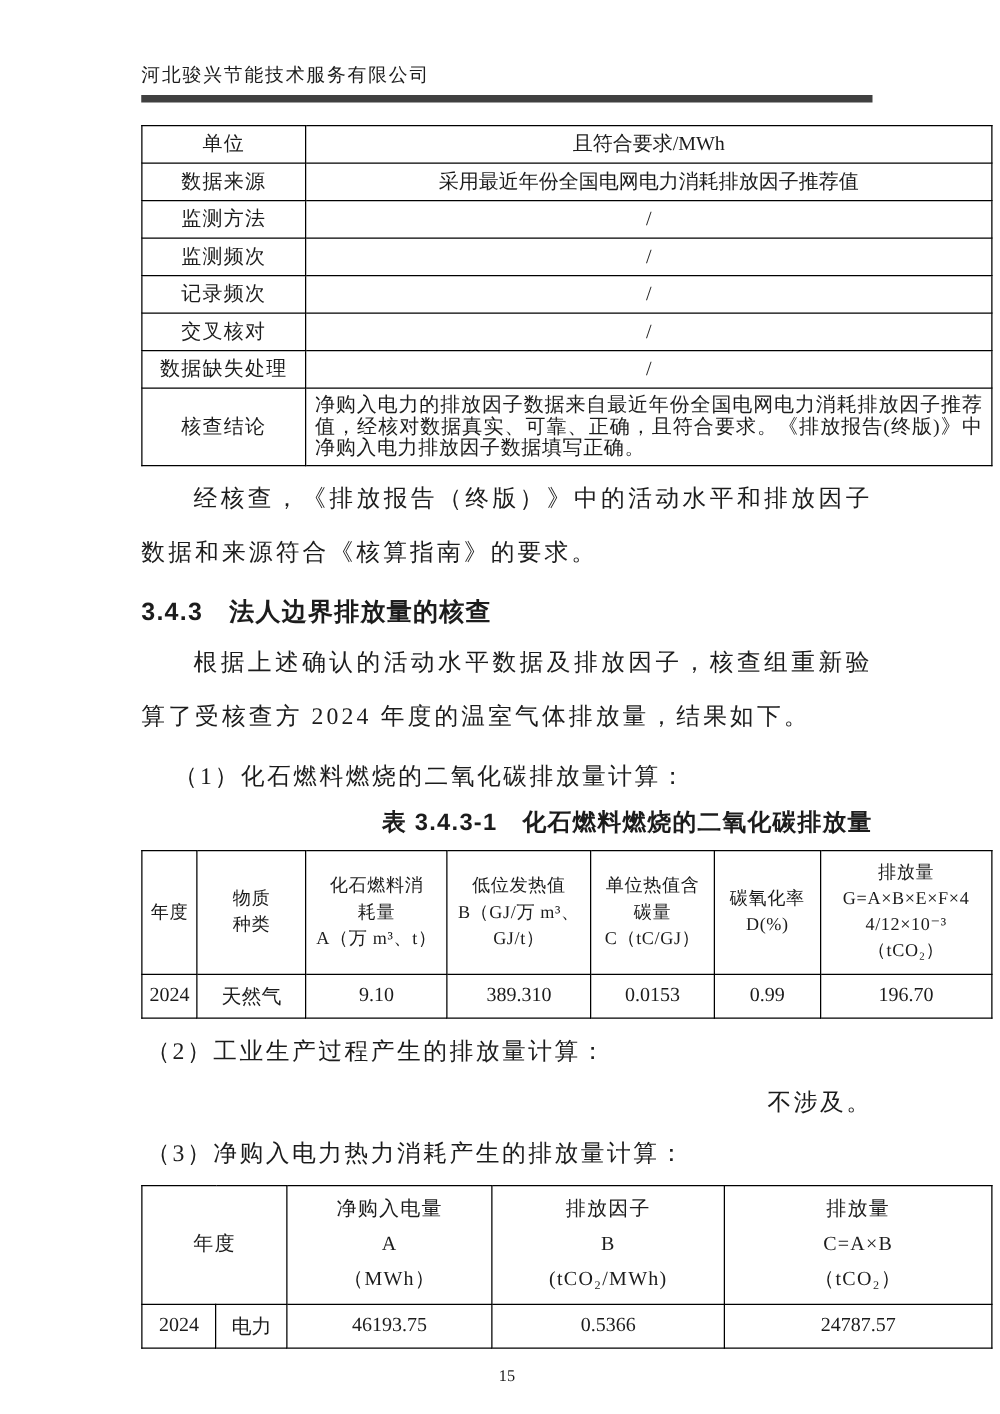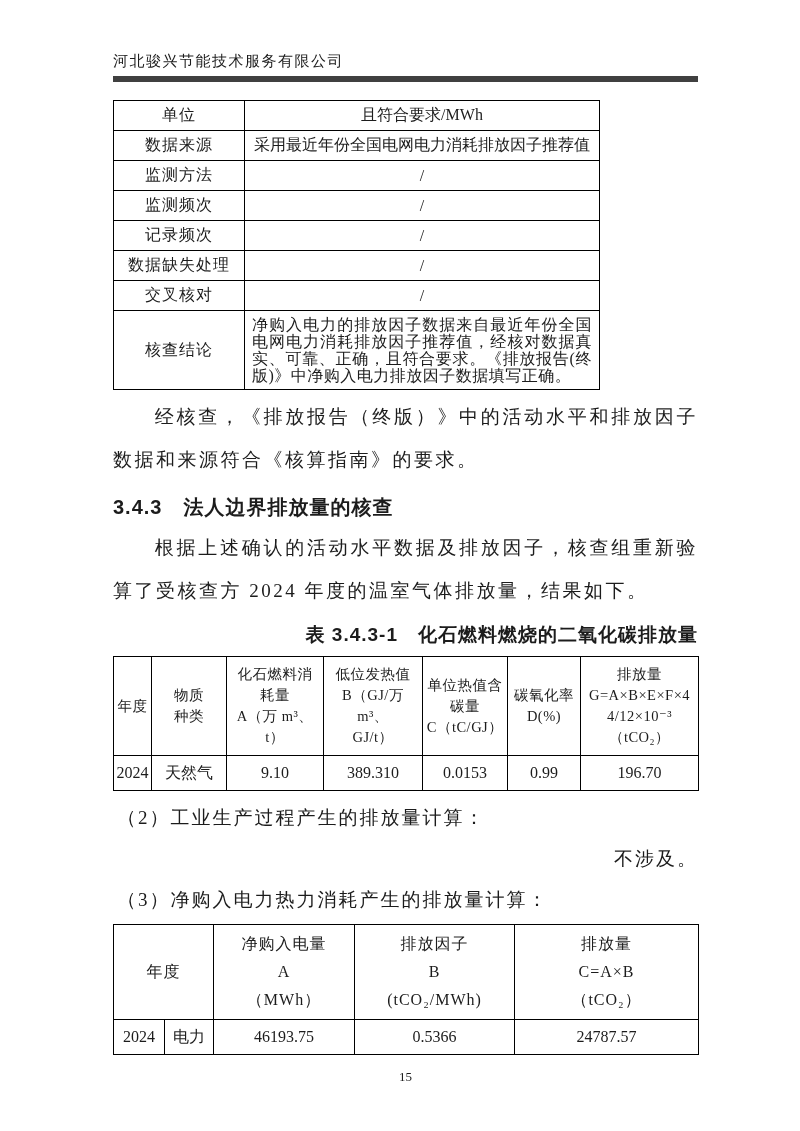--- a/index.html
+++ b/index.html
@@ -15,21 +15,21 @@
   }
   
   .doc-header {
     font-size:15px;
     letter-spacing:1.5px;
     padding-bottom:6px;
     border-bottom:6px solid #404040;
     line-height:18px;
   }
   
-  table { border-collapse:collapse; table-layout:fixed; width:487px; }
+  table { border-collapse:collapse; table-layout:fixed; width:681px; }
   td,th {
     border:1px solid #000;
     text-align:center;
     vertical-align:middle;
     font-weight:normal;
     padding:0 2px;
     box-sizing:border-box;
   }
   
   .kv-table { margin-top:18px; }
@@ -129,40 +129,41 @@
     </tr>
     <tr>
       <td class="t1-label">监测频次</td>
       <td class="t1-value">/</td>
     </tr>
     <tr>
       <td class="t1-label">记录频次</td>
       <td class="t1-value">/</td>
     </tr>
     <tr>
+      <td class="t1-label">交叉核对</td>
+      <td class="t1-value">/</td>
+    </tr>
+    <tr>
       <td class="t1-label">数据缺失处理</td>
-      <td class="t1-value">/</td>
-    </tr>
-    <tr>
-      <td class="t1-label">交叉核对</td>
       <td class="t1-value">/</td>
     </tr>
     <tr class="conclusion-row">
       <td class="t1-label">核查结论</td>
       <td class="t1-value">净购入电力的排放因子数据来自最近年份全国电网电力消耗排放因子推荐值，经核对数据真实、可靠、正确，且符合要求。《排放报告(终版)》中净购入电力排放因子数据填写正确。</td>
     </tr>
   </tbody>
     </table>
 
   <p class="para">经核查，《排放报告（终版）》中的活动水平和排放因子数据和来源符合《核算指南》的要求。</p>
 
   <h3 class="section-heading">3.4.3　法人边界排放量的核查</h3>
 
   <p class="para">根据上述确认的活动水平数据及排放因子，核查组重新验算了受核查方 2024 年度的温室气体排放量，结果如下。</p>
 
+  <p class="list-item indent-1">（1）化石燃料燃烧的二氧化碳排放量计算：</p>
 
   <p class="table-title">表 3.4.3-1　化石燃料燃烧的二氧化碳排放量</p>
 
   <table class="fuel-table">
     <colgroup>
       <col style="width:38px">
         <col style="width:75px">
         <col style="width:97px">
       <col style="width:99px">
         <col style="width:85px">

